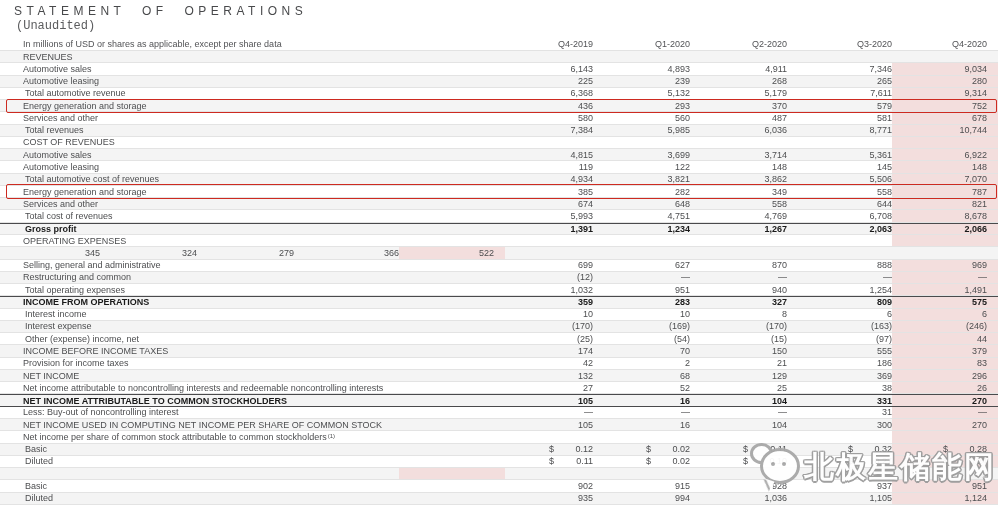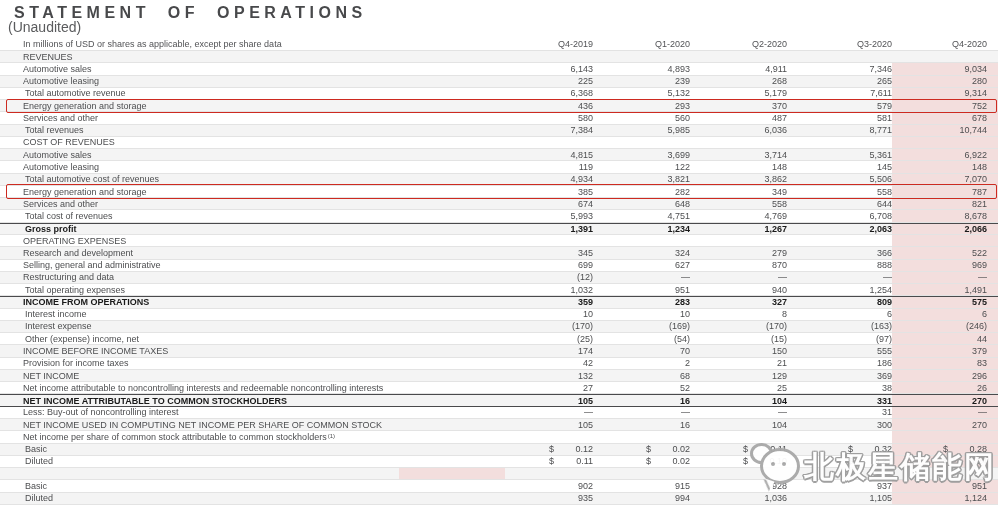--- a/index.html
+++ b/index.html
@@ -1,22 +1,22 @@
 <!DOCTYPE html>
 <html><head>
 <meta charset="utf-8">
 <style>
   html,body{margin:0;padding:0;}
   body{
     width:998px;height:512px;position:relative;overflow:hidden;background:#ffffff;
     font-family:"Liberation Sans",sans-serif;color:#4d4e50;
   }
-  .title{position:absolute;left:14px;top:4px;font-size:16px;font-weight:bold;
+  .title{position:absolute;left:14px;top:4px;font-size:12px;font-weight:normal;
     letter-spacing:4.5px;word-spacing:9px;color:#48494b;}
-  .subtitle{position:absolute;left:8px;top:19px;font-size:14px;color:#5a5b5d;}
+  .subtitle{position:absolute;left:16px;top:19px;font-size:12px;color:#5a5b5d;font-family:Liberation Mono, monospace;}
 
   .table{position:absolute;left:0;top:37px;width:998px;font-size:9px;}
   .thead{display:flex;align-items:flex-end;height:14px;padding-bottom:1px;
     border-bottom:1px solid #e2e2e2;box-sizing:border-box;color:#525356;}
   .thead .label{font-size:9px;}
   .row{display:flex;align-items:stretch;height:12.27px;border-bottom:1px solid #e3e3e3;
     box-sizing:border-box;position:relative;background:#ffffff;}
   .row.odd{background:#f4f4f4;}
   .label{flex:1;padding-left:23px;white-space:nowrap;overflow:hidden;
     display:flex;align-items:center;}
@@ -189,37 +189,36 @@
       </div>
       <div class="row section">
         <div class="label">OPERATING EXPENSES</div>
         <div class="c c1"></div>
         <div class="c c2"></div>
         <div class="c c3"></div>
         <div class="c c4"></div>
         <div class="c c5 pink"></div>
       </div>
       <div class="row odd">
-        <div class="label">Research and development</div>
         <div class="c c1">345</div>
         <div class="c c2">324</div>
         <div class="c c3">279</div>
         <div class="c c4">366</div>
         <div class="c c5 pink">522</div>
       </div>
       <div class="row">
         <div class="label">Selling, general and administrative</div>
         <div class="c c1">699</div>
         <div class="c c2">627</div>
         <div class="c c3">870</div>
         <div class="c c4">888</div>
         <div class="c c5 pink">969</div>
       </div>
       <div class="row odd">
-        <div class="label">Restructuring and data</div>
+        <div class="label">Restructuring and common</div>
         <div class="c c1">(12)</div>
         <div class="c c2">—</div>
         <div class="c c3">—</div>
         <div class="c c4">—</div>
         <div class="c c5 pink">—</div>
       </div>
       <div class="row indent">
         <div class="label">Total operating expenses</div>
         <div class="c c1">1,032</div>
         <div class="c c2">951</div>

